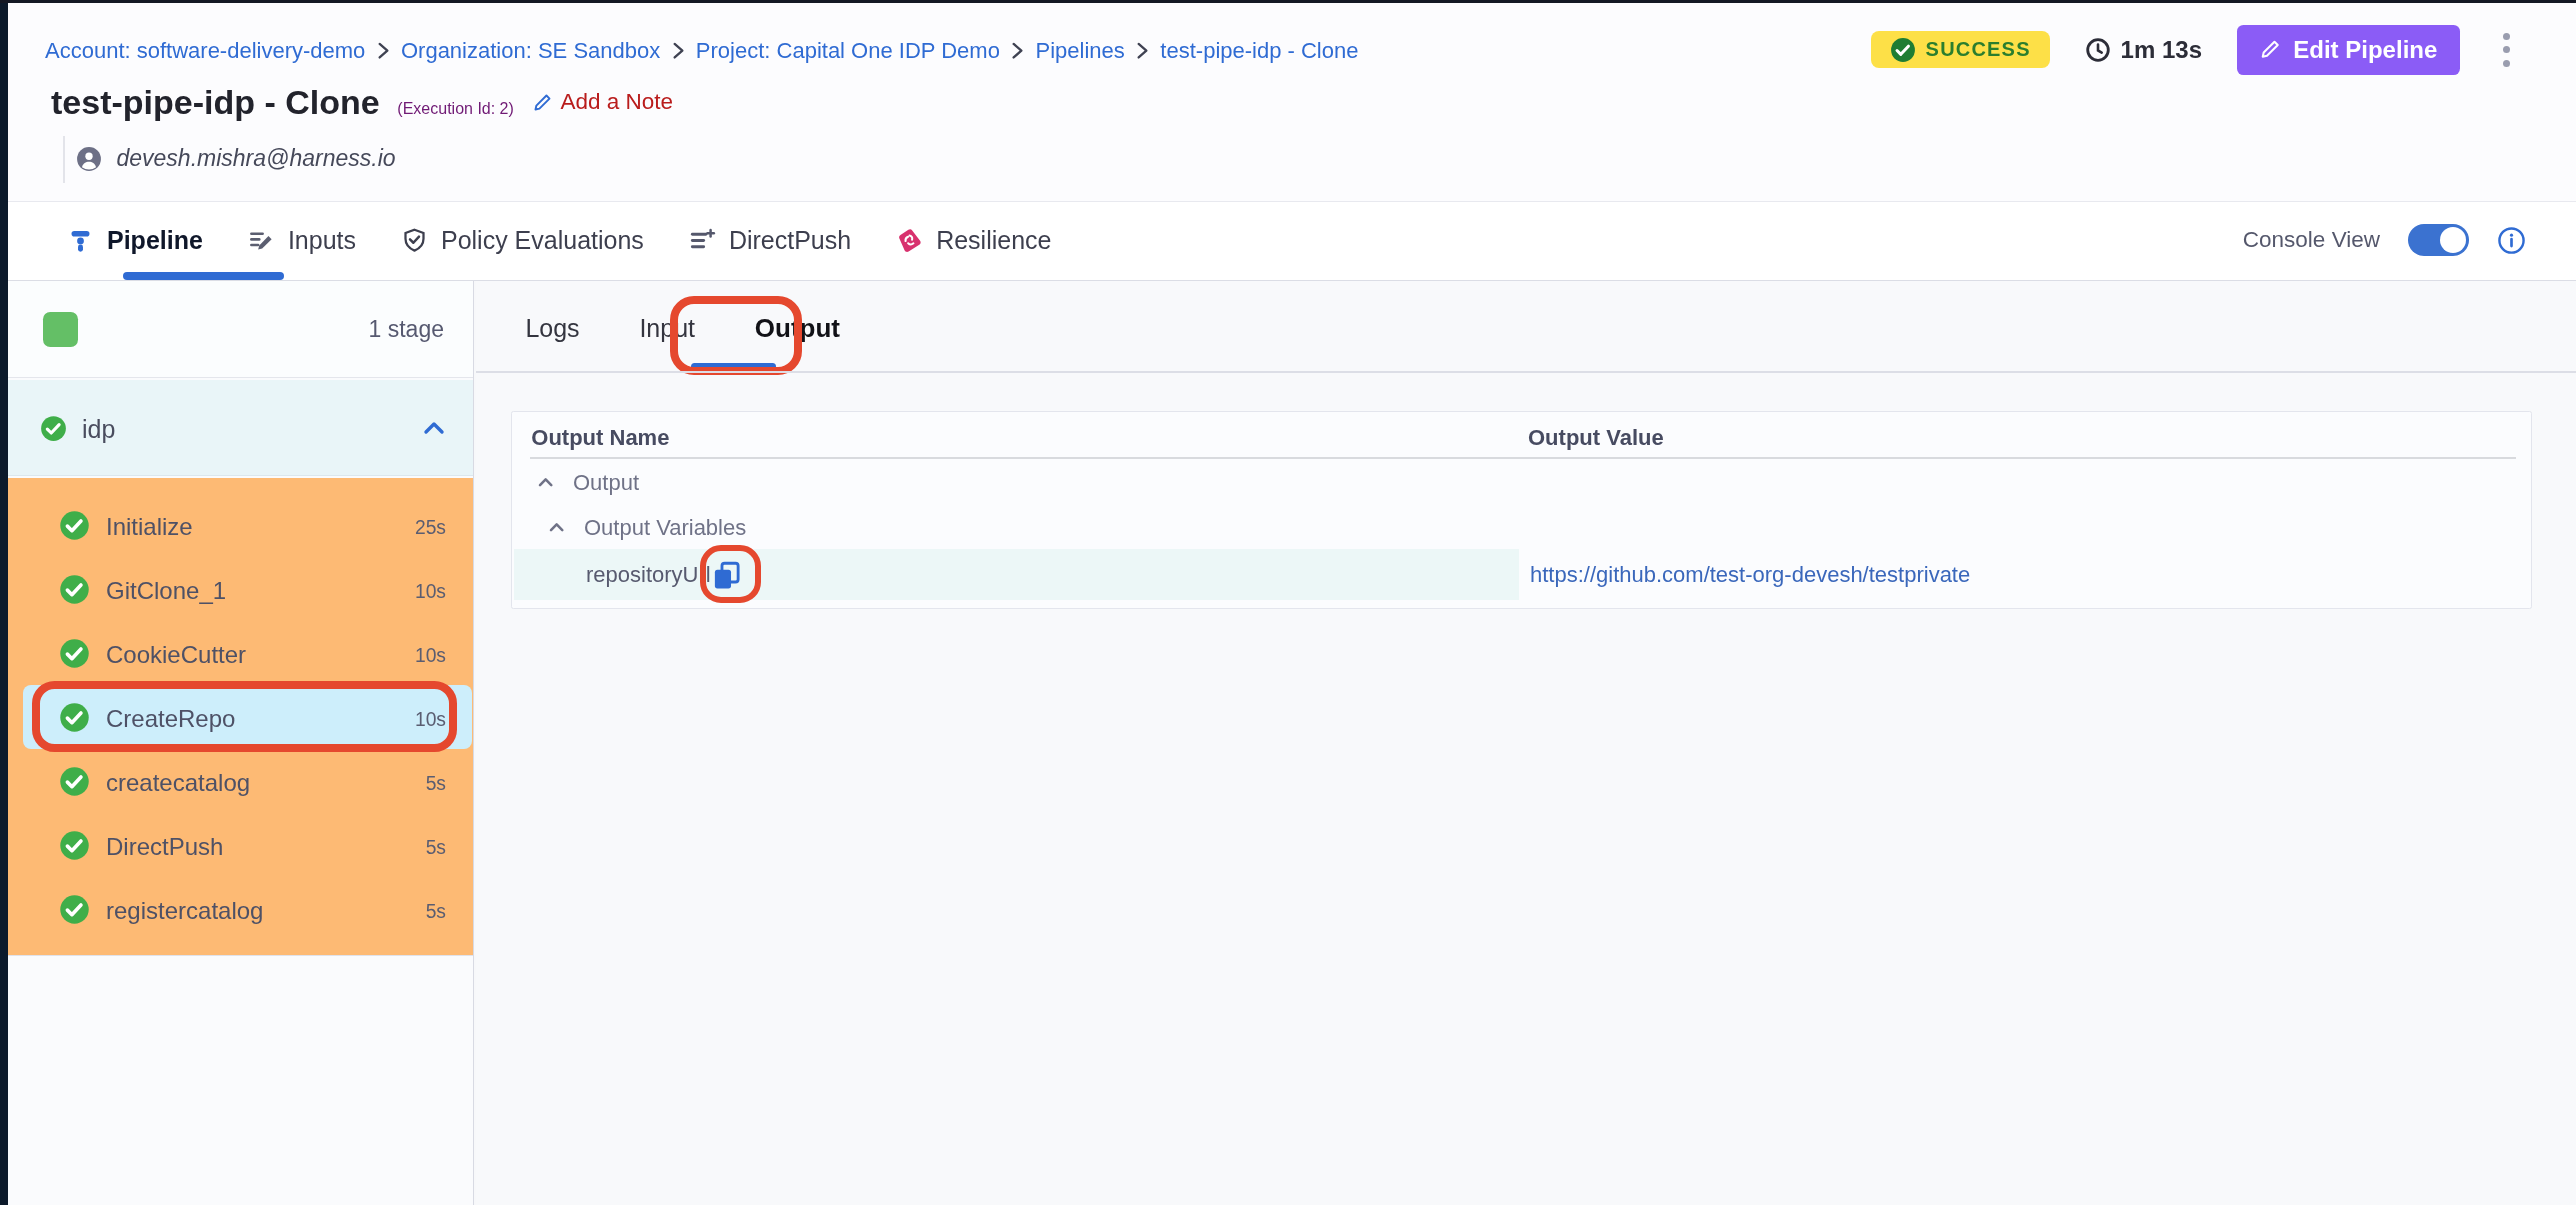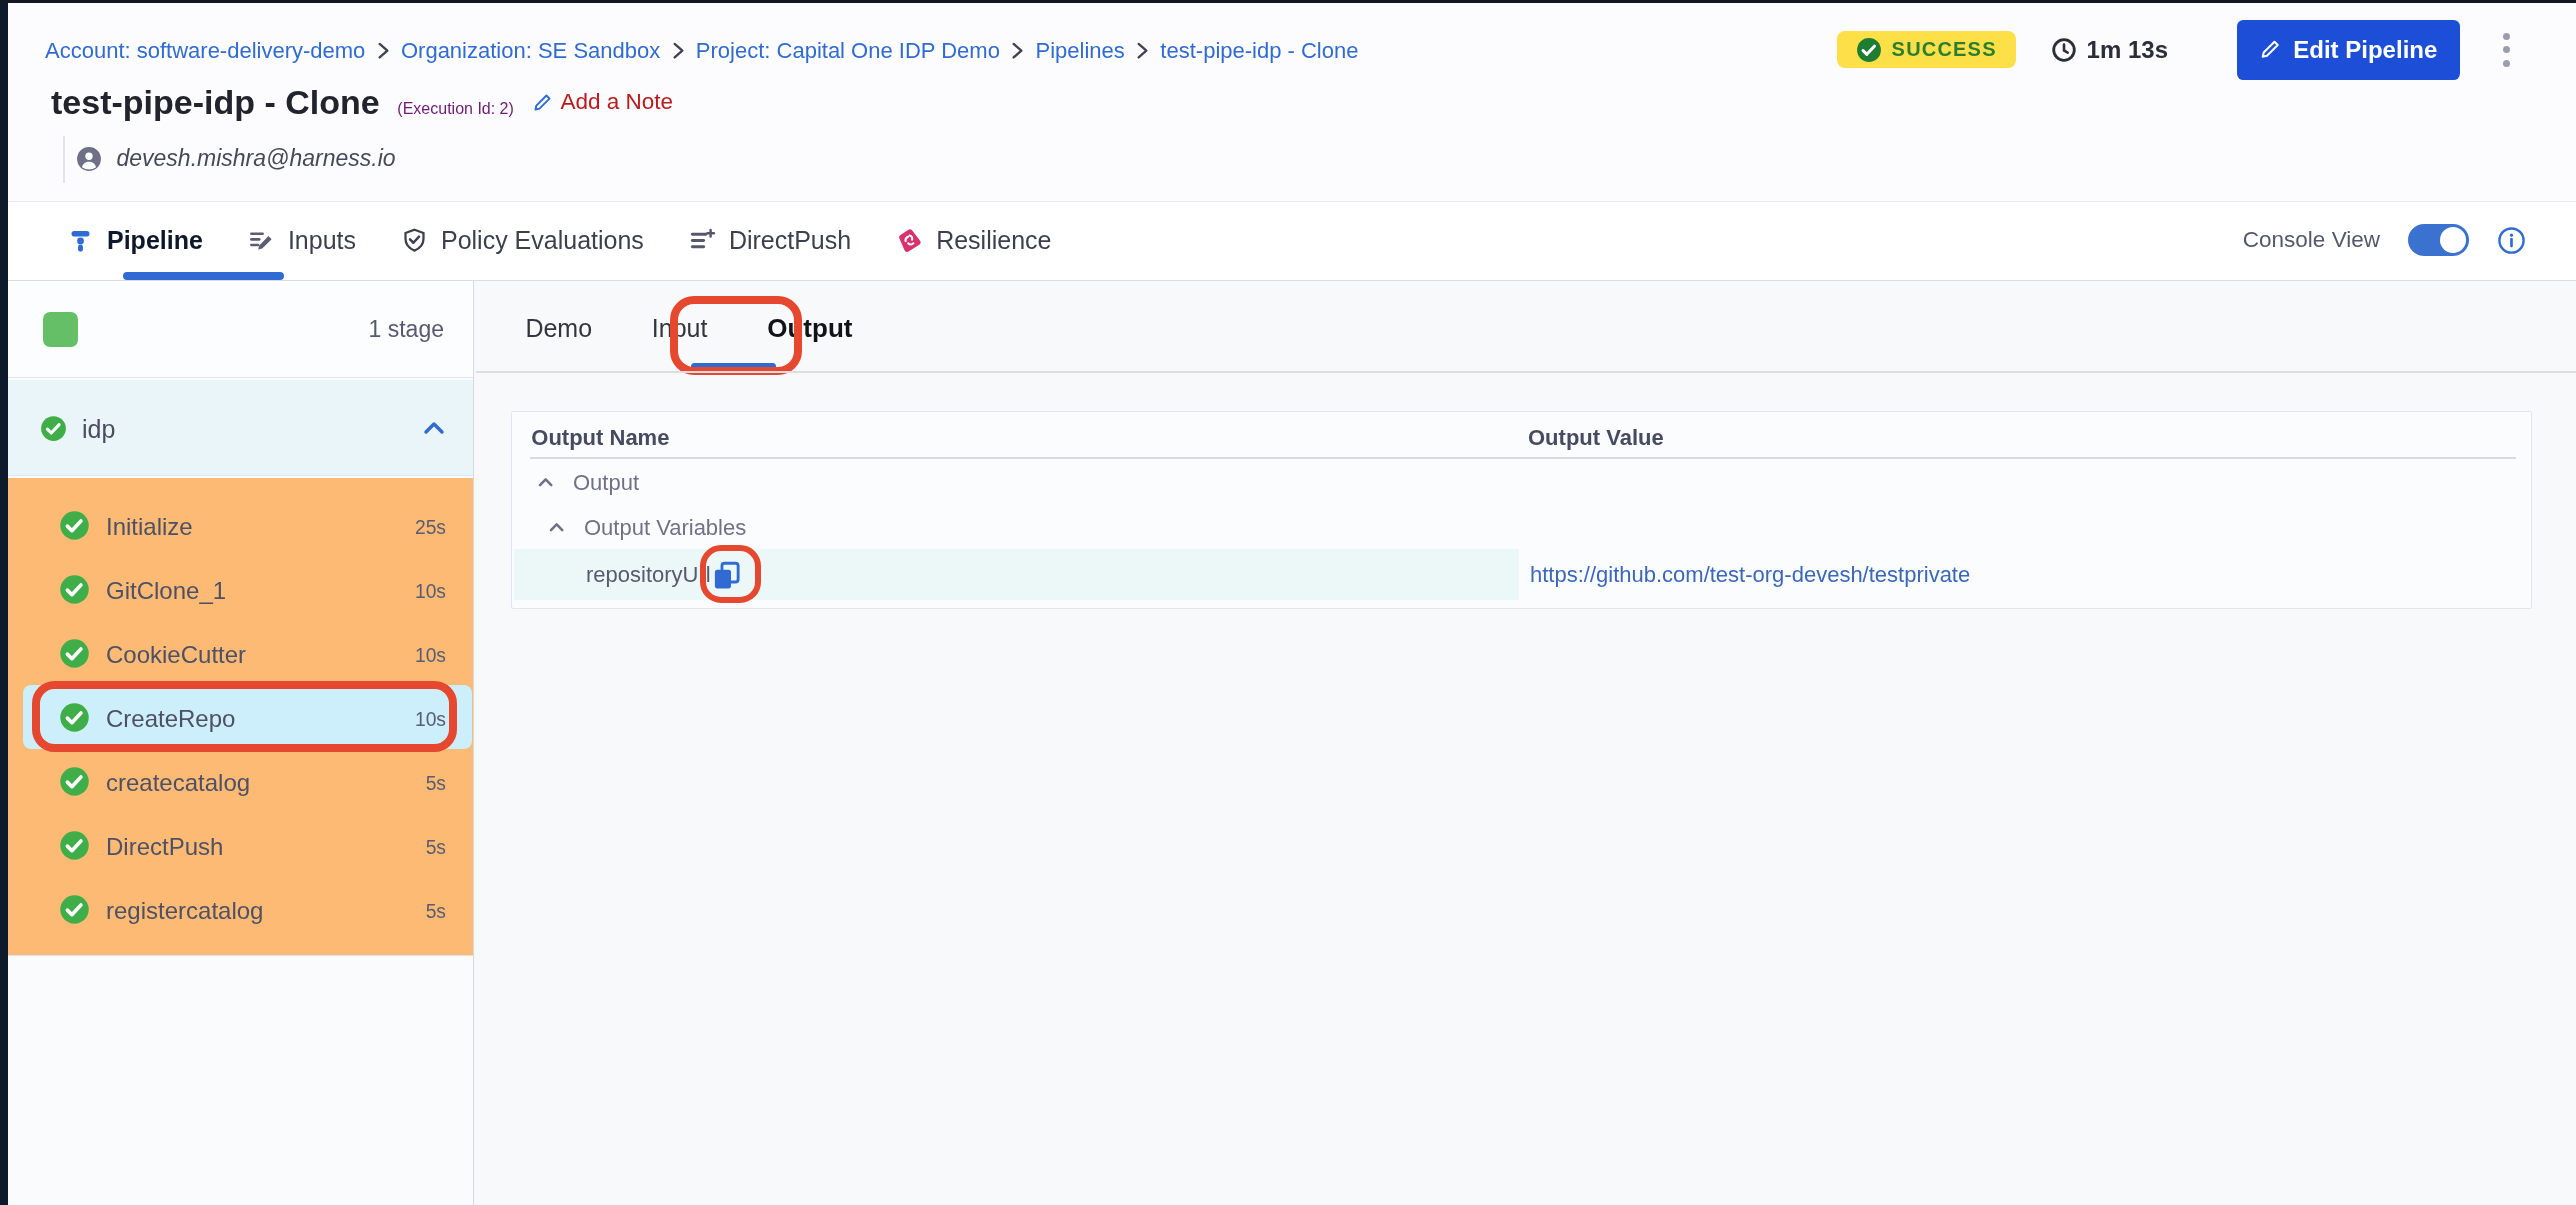--- a/index.html
+++ b/index.html
@@ -14,21 +14,21 @@
   
   .exec-header { position:absolute; left:8px; top:3.2px; width:2568px; height:198px; background:#fcfcfe; }
   .breadcrumb { position:absolute; left:37px; top:32px; height:31px; display:flex; align-items:center; gap:11.3px; font-size:22px; }
   .breadcrumb a { color:#2f6bd3; text-decoration:none; cursor:pointer; }
   .crumb-sep { display:flex; align-items:center; }
 
   .header-right { position:absolute; right:58px; top:22.5px; height:48px; display:flex; align-items:center; gap:35px; }
   .status-badge { display:flex; align-items:center; gap:9.6px; background:#fde047; border-radius:8px; height:37px; padding:0 19.3px; }
   .status-badge span { color:#2a7e2e; font-weight:700; font-size:20px; letter-spacing:1.2px; }
   .duration { display:flex; align-items:center; gap:9.6px; color:#2c2d38; font-size:24px; font-weight:600; }
-  .edit-btn { display:flex; align-items:center; gap:11.3px; background:#1d4ed8; border:none; border-radius:6.4px; height:60px; padding:0 22.5px; cursor:pointer;margin-left:34px; }
+  .edit-btn { display:flex; align-items:center; gap:11.3px; background:#8b5cf6; border:none; border-radius:6.4px; height:50px; padding:0 22.5px; cursor:pointer; }
   .edit-btn span { color:#ffffff; font-size:24px; font-weight:600; }
   .kebab { display:flex; flex-direction:column; gap:6.4px; padding:4.8px 8px; cursor:pointer; }
   .kebab i { width:7.2px; height:7.2px; border-radius:50%; background:#9a9daf; }
 
   .title-row { position:absolute; left:43px; top:80px; display:flex; align-items:baseline; gap:17.7px; }
   .page-title { font-size:34px; font-weight:700; color:#22232c; }
   .exec-id { font-size:16px; color:#701a75; }
   .add-note { display:flex; align-items:center; gap:8px; color:#b91c1c; font-size:22.5px; text-decoration:none; cursor:pointer; position:relative; top:-1.6px;}
 
   .user-vline { position:absolute; left:55px; top:133px; width:1.6px; height:47px; background:#e3e4ea; }
@@ -358,21 +358,21 @@
             </svg>
           </span>
         <span class="step-name" data-name="step-name">registercatalog</span>
         <span class="step-dur" data-name="step-duration">5s</span>
       </div>
     </div>
   </aside>
 
   <main class="main" data-name="step-details-panel">
     <div class="out-tabs" data-name="step-detail-tabs">
-      <span class="out-tab" data-name="tab-logs">Demo</span>
+      <span class="out-tab" data-name="tab-logs">Logs</span>
       <span class="out-tab" data-name="tab-input">Input</span>
       <span class="out-tab active" data-name="tab-output">Output</span>
     </div>
     <span class="out-underline" data-name="active-tab-underline"></span>
     <span class="annotation-ring ring-output" data-name="annotation-ring-output-tab"></span>
     <div class="main-divider" data-name="divider"></div>
 
     <section class="table-card" data-name="output-table">
       <span class="col-head name" data-name="column-header-output-name">Output Name</span>
       <span class="col-head value" data-name="column-header-output-value">Output Value</span>

